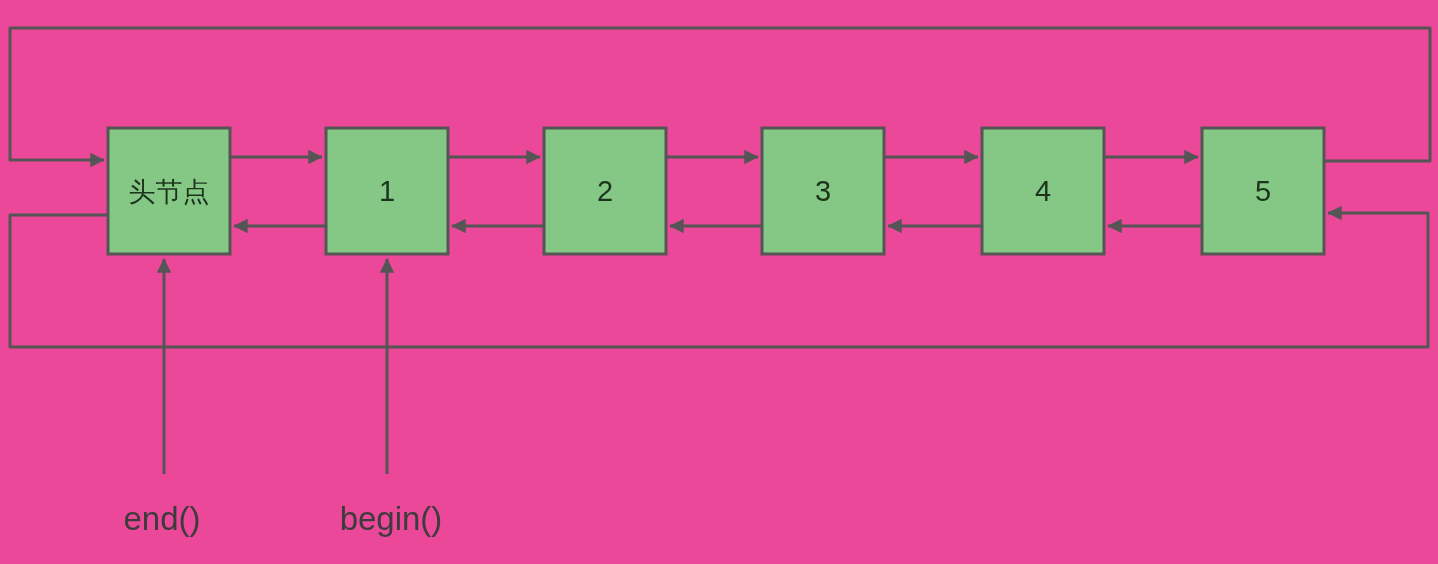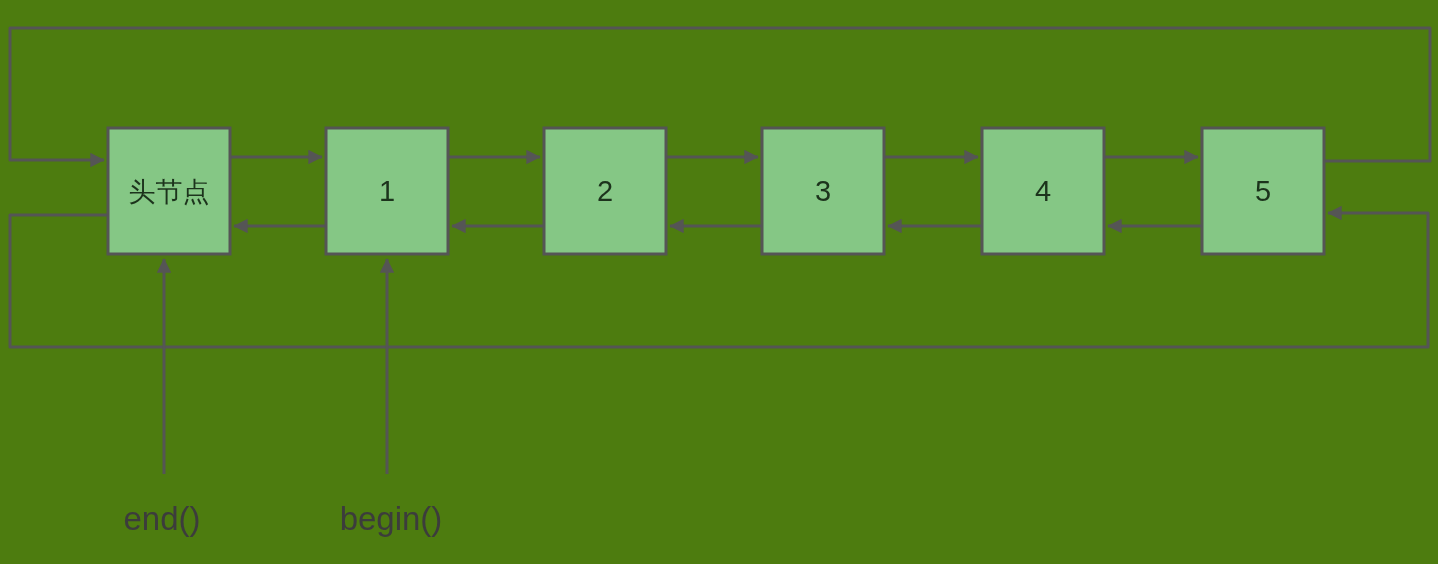--- a/index.html
+++ b/index.html
@@ -5,21 +5,21 @@
   html, body {
     margin: 0;
     padding: 0;
     background: #FFFFFF;
     font-family: "Liberation Sans", sans-serif;
   }
   .canvas {
     position: relative;
     width: 1438px;
     height: 564px;
-    background: #4d7c0f;
+    background: #ec4899;
     overflow: hidden;
   }
   svg { display: block; }
   .node-box {
     fill: #85C785;
     stroke: #555555;
     stroke-width: 3;
   }
   .node-label {
     fill: #1C331C;

